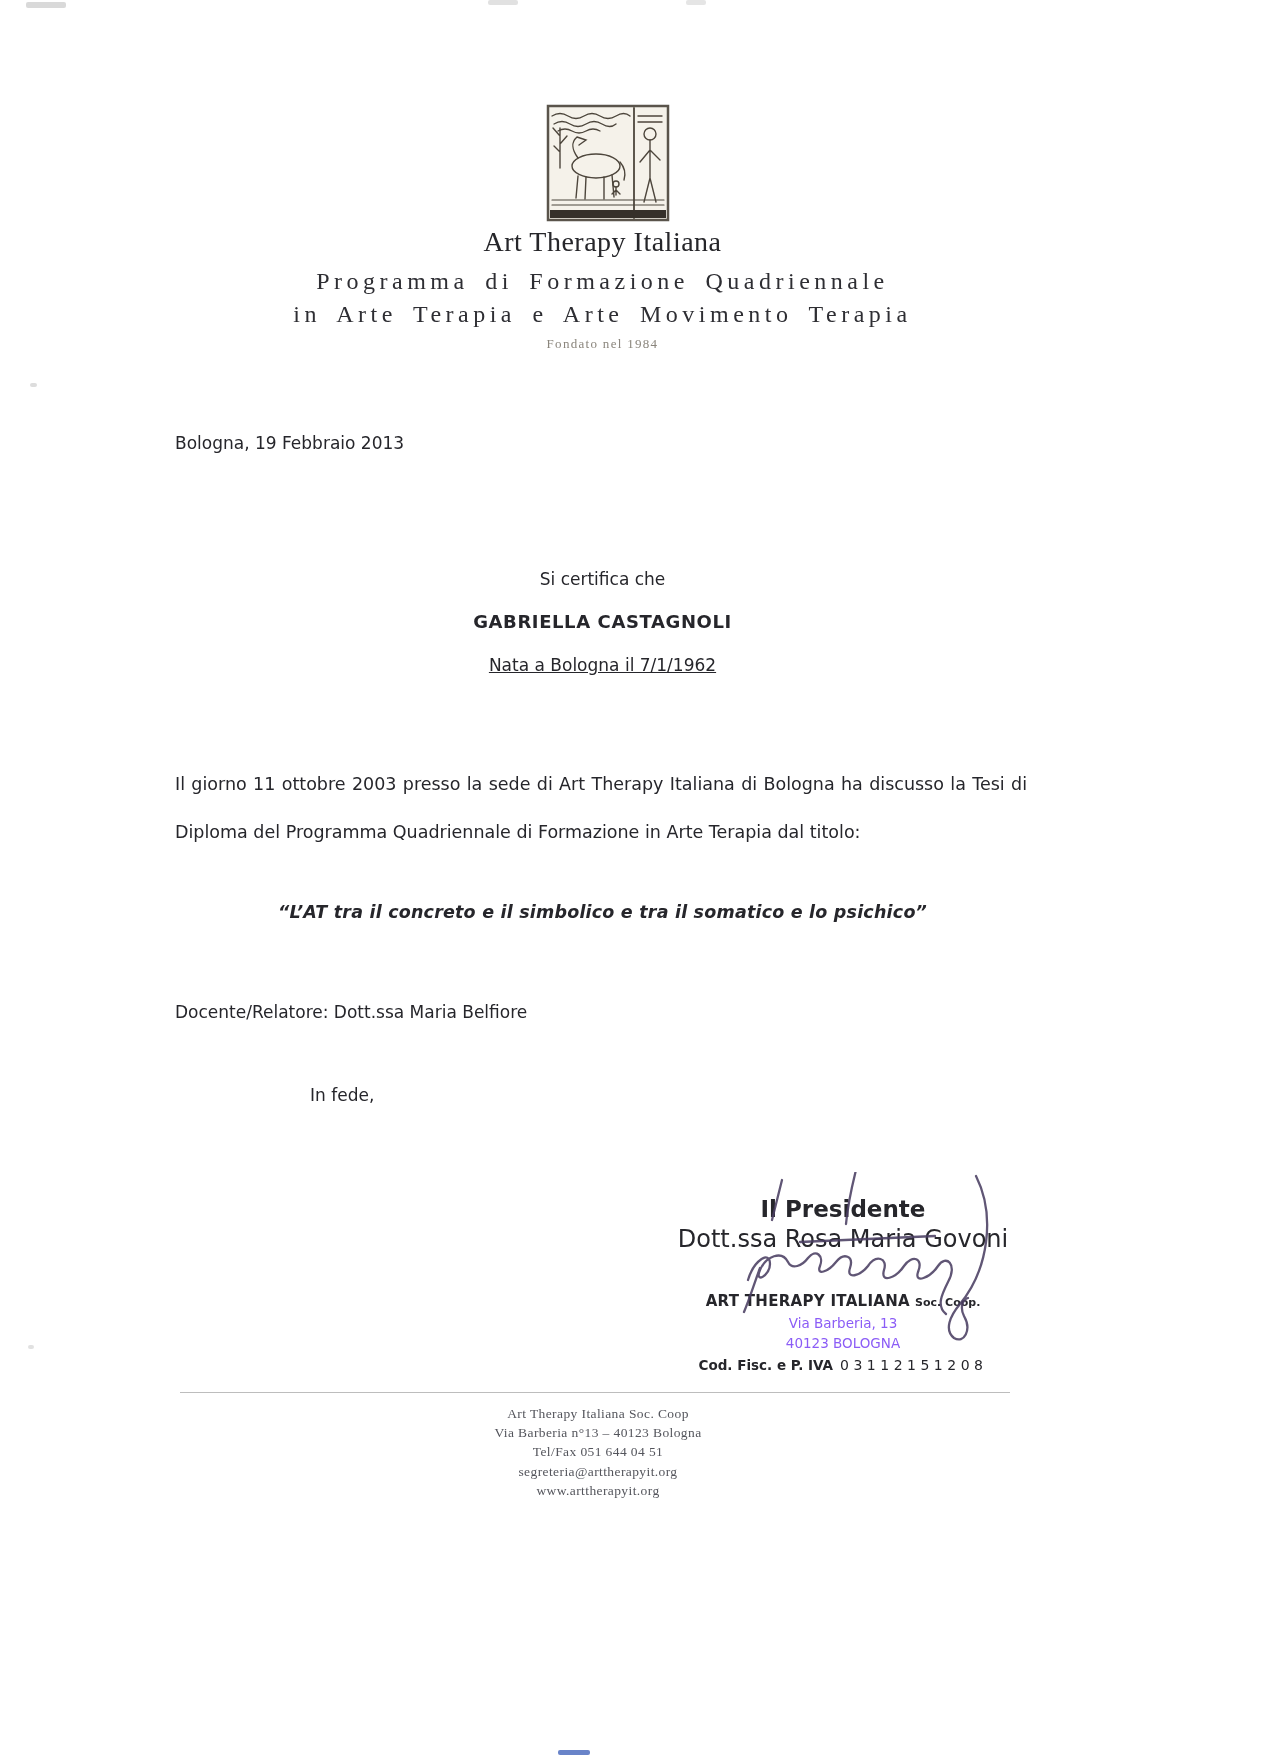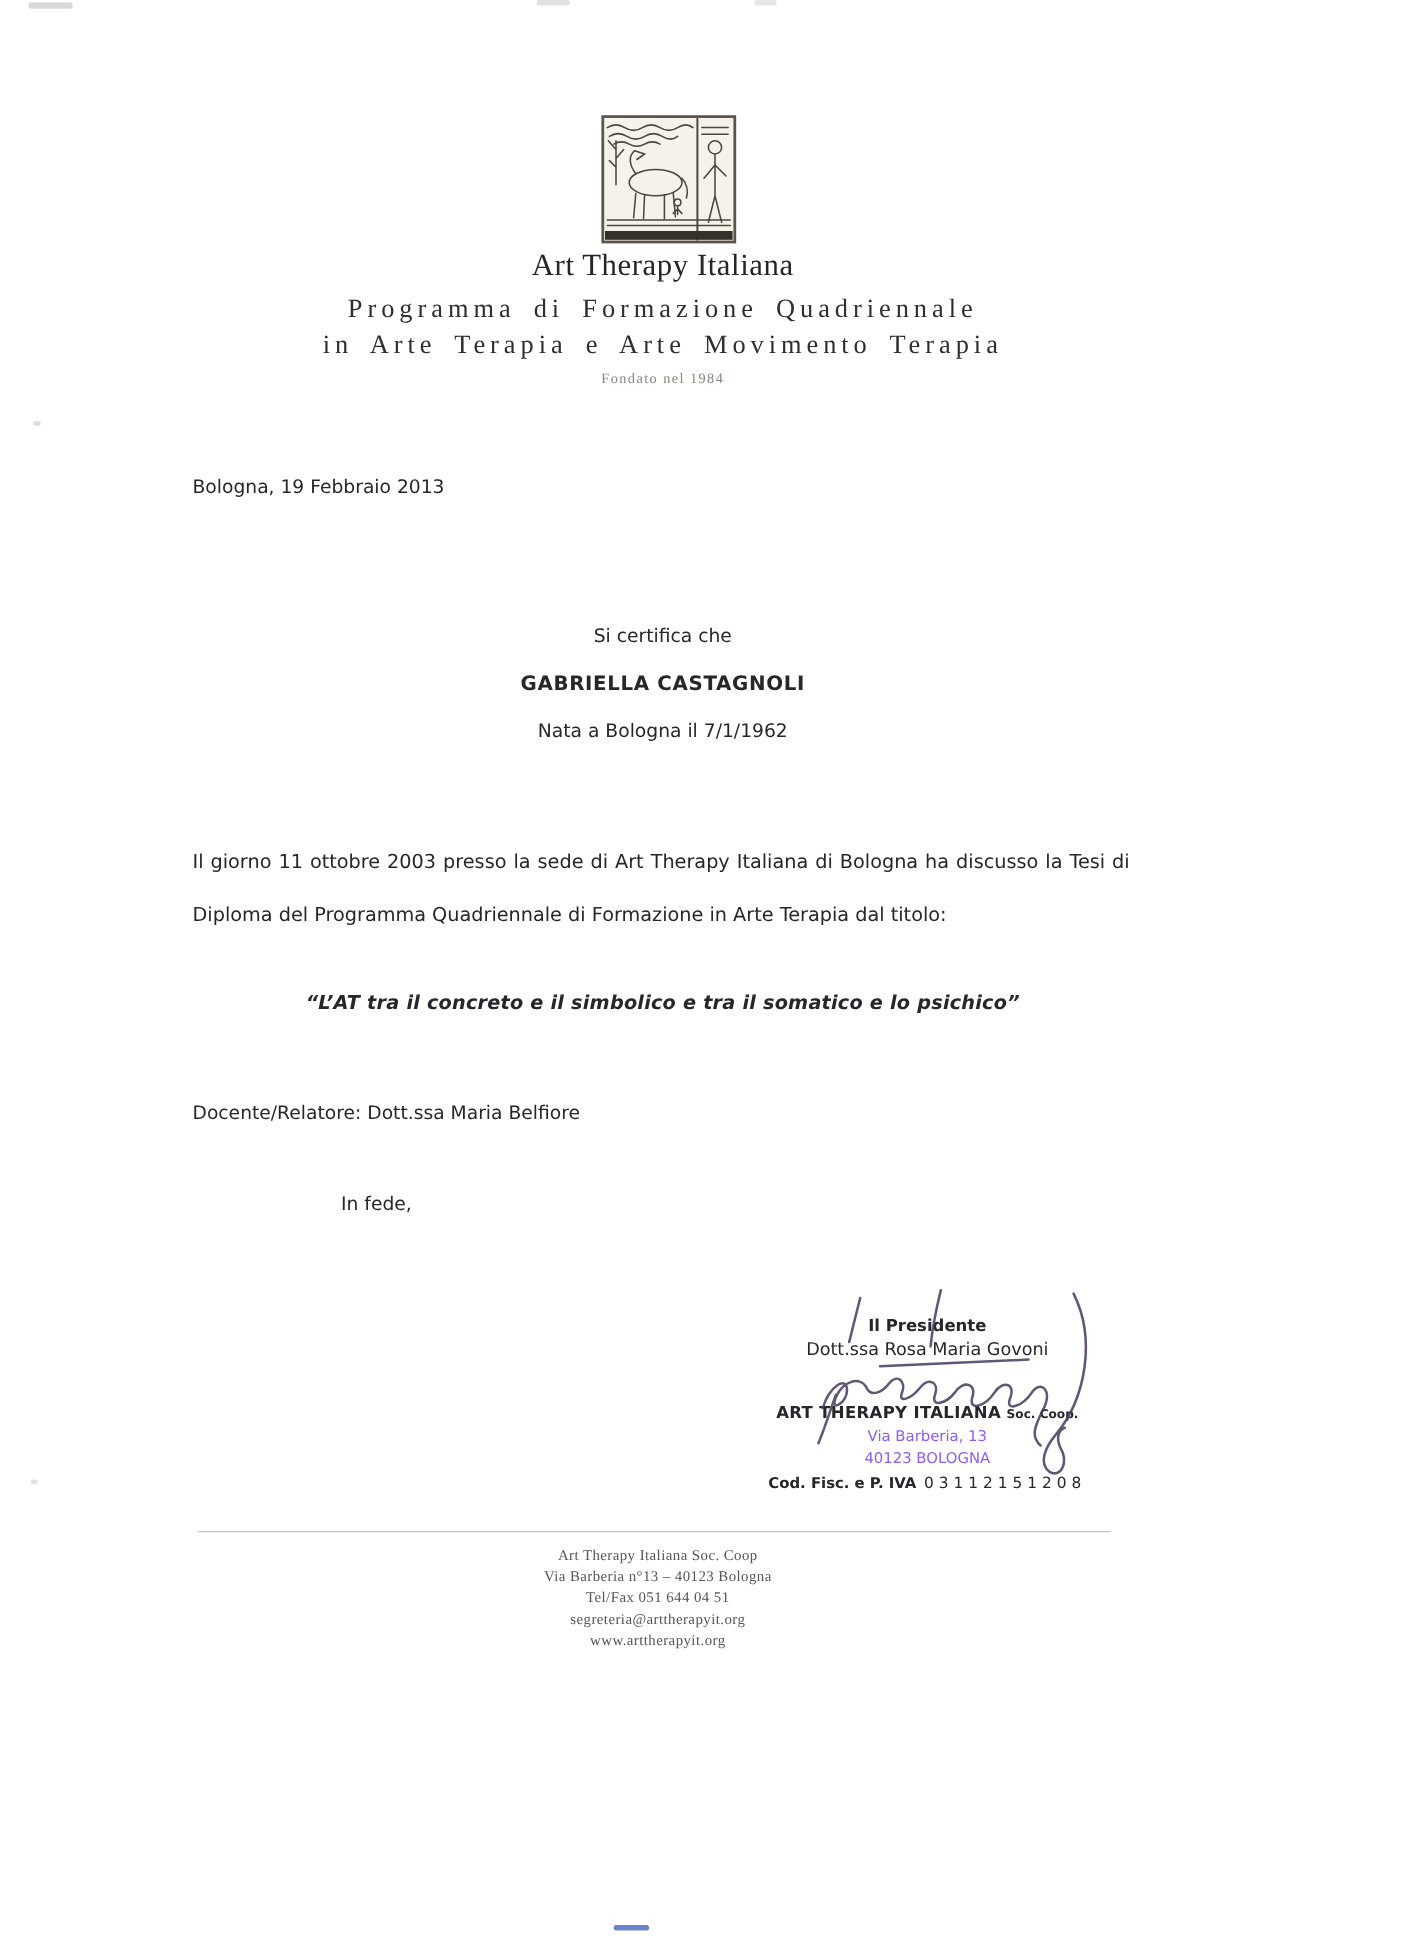--- a/index.html
+++ b/index.html
@@ -30,34 +30,34 @@
   .logo { top: 104px; left: 546px; }
   .org-name { top: 226px; font-size: 28px; letter-spacing: .5px; color: #26262a; }
   .program-l1 { top: 268px; font-size: 24px; letter-spacing: 4.5px; word-spacing: 6px; color: #2e2e33; }
   .program-l2 { top: 301px; font-size: 24px; letter-spacing: 4.5px; word-spacing: 6px; color: #2e2e33; }
   .founded { top: 336px; font-size: 13px; letter-spacing: 1.3px; color: #8a857c; }
 
   
   .date-line { left: 175px; top: 433px; font-size: 17px; }
   .certify-line { top: 569px; font-size: 17px; }
   .recipient-name { top: 611px; font-size: 18px; font-weight: bold; letter-spacing: .6px; }
-  .birth-line { top: 655px; font-size: 17px; }
+  .birth-line { top: 655px; font-size: 17px; text-decoration: underline; }
   .paragraph {
     left: 175px; top: 760px; width: 852px; margin: 0;
     font-size: 17.5px; line-height: 48px;
     text-align: justify;
   }
   .thesis-title { top: 902px; font-size: 17.5px; font-weight: bold; font-style: italic; letter-spacing: .2px; }
   .advisor-line { left: 175px; top: 1002px; font-size: 17px; }
   .closing-line { left: 310px; top: 1085px; font-size: 17px; }
 
   
   .sig-block { left: 673px; top: 1196px; width: 340px; text-align: center; }
-  .sig-role { font-size: 15px; font-weight: bold; margin-bottom: 3px; }
-  .sig-name { font-size: 16px; margin-bottom: 38px; }
+  .sig-role { font-size: 23px; font-weight: bold; margin-bottom: 3px; }
+  .sig-name { font-size: 24px; margin-bottom: 38px; }
   .sig-orgline { margin-bottom: 3px; white-space: nowrap; }
   .sig-orgname { font-size: 15px; font-weight: bold; letter-spacing: .3px; }
   .sig-orgsuffix { font-size: 11px; font-weight: bold; }
   .sig-addr { font-size: 13.5px; line-height: 20px; color: #8b5cf6; }
   .sig-tax { margin-top: 2px; white-space: nowrap; }
   .sig-tax-label { font-size: 13.5px; font-weight: bold; }
   .sig-tax-value { font-size: 14px; letter-spacing: 4.5px; margin-left: 7px; }
   .signature-svg { left: 720px; top: 1172px; pointer-events: none; }
 
   

